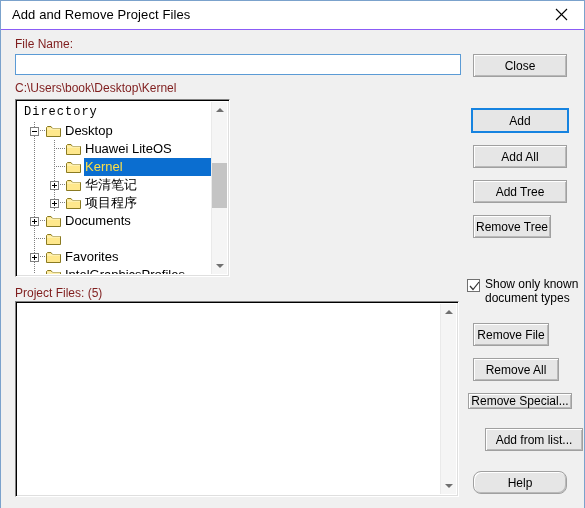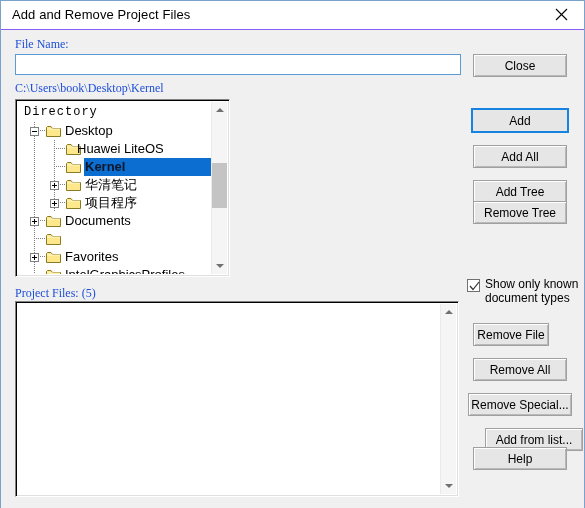--- a/index.html
+++ b/index.html
@@ -58,23 +58,22 @@
     align-items: center;
     justify-content: center;
     cursor: default;
   }
   #close-btn svg { display: block; }
 
   
   .static-label {
     position: absolute;
     font-size: 12px;
-    color: #1d4ed8;
-    white-space: nowrap;
-    font-family: Liberation Serif, serif;
+    color: #7f1d1d;
+    white-space: nowrap;
   }
 
   
   #filename-input {
     position: absolute;
     left: 14px;
     top: 53px;
     width: 446px;
     height: 21px;
     box-sizing: border-box;
@@ -142,23 +141,22 @@
     top: 0;
     height: 18px;
     line-height: 18px;
     padding: 0 2px 0 1px;
     font-size: 13px;
     color: #000;
     white-space: nowrap;
   }
   .tree-row.selected .tlabel {
     background: #0b6ed0;
-    color: #0f172a;
+    color: #fde047;
     padding-right: 200px;
-    font-weight: bold;
   }
   .folder-ico {
     position: absolute;
     top: 3px;
     width: 15px;
     height: 12px;
   }
   .folder-ico svg { display:block; }
   .expander {
     position: absolute;
@@ -350,21 +348,21 @@
           <div class="tree-row">
             <div class="dotline-v" style="left: 16px;"></div>
             <div class="dotline-v" style="left: 36px;"></div>
             <div class="dotline-h" style="left: 38px; width: 10px;"></div>
             <span class="folder-ico" style="left: 48px;">
               <svg width="15" height="12" viewBox="0 0 15 12">
                 <path d="M0.5 2.5 L0.5 11.5 L14.5 11.5 L14.5 3.5 L6.5 3.5 L5 1.5 L1.5 1.5 Z" fill="#ffe88c" stroke="#8a7a22" stroke-width="1"></path>
                 <path d="M1 4 L14 4" stroke="#fff7cc" stroke-width="1"></path>
               </svg>
             </span>
-            <span class="tlabel" style="left: 58px;">Huawei LiteOS</span>
+            <span class="tlabel" style="left: 66px;">Huawei LiteOS</span>
           </div>
           <div class="tree-row selected">
             <div class="dotline-v" style="left: 16px;"></div>
             <div class="dotline-v" style="left: 36px;"></div>
             <div class="dotline-h" style="left: 38px; width: 10px;"></div>
             <span class="folder-ico" style="left: 48px;">
               <svg width="15" height="12" viewBox="0 0 15 12">
                 <path d="M0.5 2.5 L0.5 11.5 L14.5 11.5 L14.5 3.5 L6.5 3.5 L5 1.5 L1.5 1.5 Z" fill="#ffe88c" stroke="#8a7a22" stroke-width="1"></path>
                 <path d="M1 4 L14 4" stroke="#fff7cc" stroke-width="1"></path>
               </svg>
@@ -472,34 +470,34 @@
   </div>
 
   <div class="btn" style="left:472px; top:53px; width:94px; height:23px;">Close</div>
 
   <div class="btn" style="left:472px; top:144px; width:94px; height:23px;">Add All</div>
 
   <div class="btn focused" style="left:470px; top:107px; width:98px; height:25px;">Add</div>
 
   <div class="btn" style="left:472px; top:179px; width:94px; height:23px;">Add Tree</div>
 
-  <div class="btn" style="left:472px; top:200px; width:94px; height:23px;">Remove Tree</div>
+  <div class="btn" style="left:472px; top:214px; width:78px; height:23px;">Remove Tree</div>
 
   <div id="chk-wrap">
     <div id="chk-box">
       <svg width="11" height="11" viewBox="0 0 11 11">
         <polyline points="1,5 4,8.5 10,1" fill="none" stroke="#333" stroke-width="1.2"></polyline>
       </svg>
     </div>
     <div id="chk-label">Show only known document types</div>
   </div>
 
   <div class="btn" style="left:472px; top:322px; width:76px; height:23px;">Remove File</div>
 
-  <div class="btn" style="left:472px; top:357px; width:94px; height:23px;">Remove All</div>
-
-  <div class="btn" style="left:467px; top:392px; width:104px; height:23px;">Remove Special...</div>
+  <div class="btn" style="left:472px; top:357px; width:86px; height:23px;">Remove All</div>
+
+  <div class="btn" style="left:467px; top:392px; width:104px; height:16px;">Remove Special...</div>
 
   <div class="btn" style="left:484px; top:427px; width:98px; height:23px;">Add from list...</div>
 
-  <div class="btn" style="left:472px; top:446px; width:94px; height:23px;">Help</div>
+  <div class="btn" style="left:472px; top:470px; width:94px; height:23px;border-radius:8px;">Help</div>
 
 </div>
 
 </body></html>

